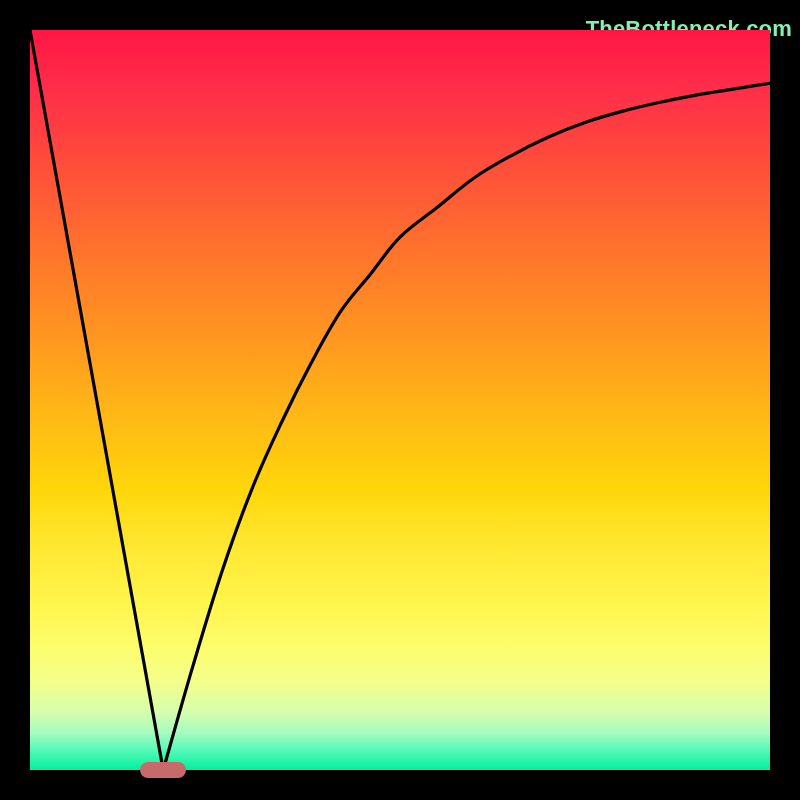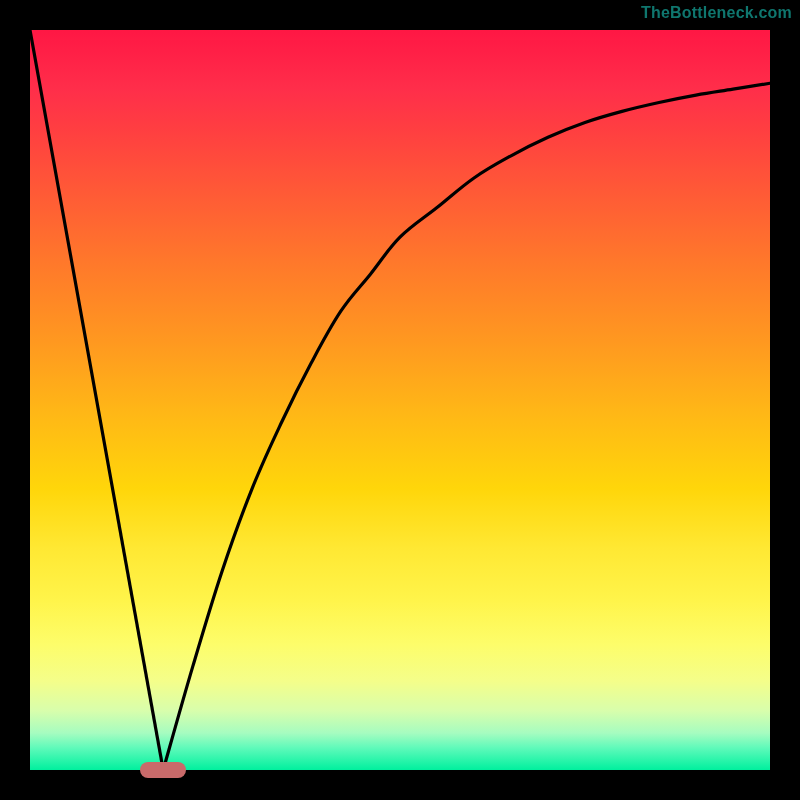--- a/index.html
+++ b/index.html
@@ -38,24 +38,24 @@
       #fdfd6a 83%,
       #f4fe8a 88%,
       #d8feac 92%,
       #a6fcc0 95%,
       #5ffaba 97%,
       #00f09e 100%
     );
   }
   .watermark {
     position: absolute;
-    top: 4px;
+    top: 16px;
     right: 8px;
-    color: #0f766e;
-    font-size: 16px;
+    color: #86efac;
+    font-size: 22px;
     font-weight: 600;
     letter-spacing: 0.2px;
     user-select: none;
   }
   svg.curves {
     position: absolute;
     left: 0;
     top: 0;
     width: 740px;
     height: 740px;

